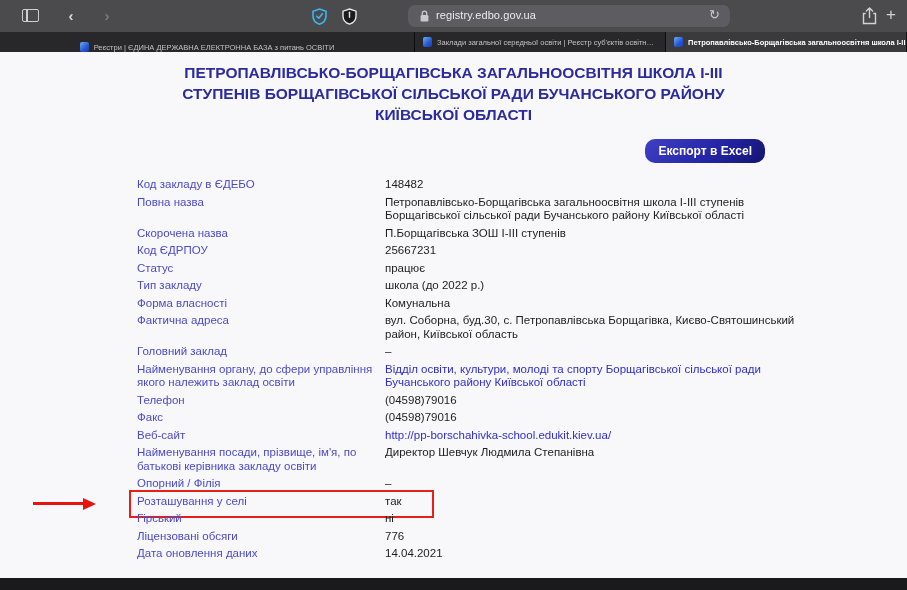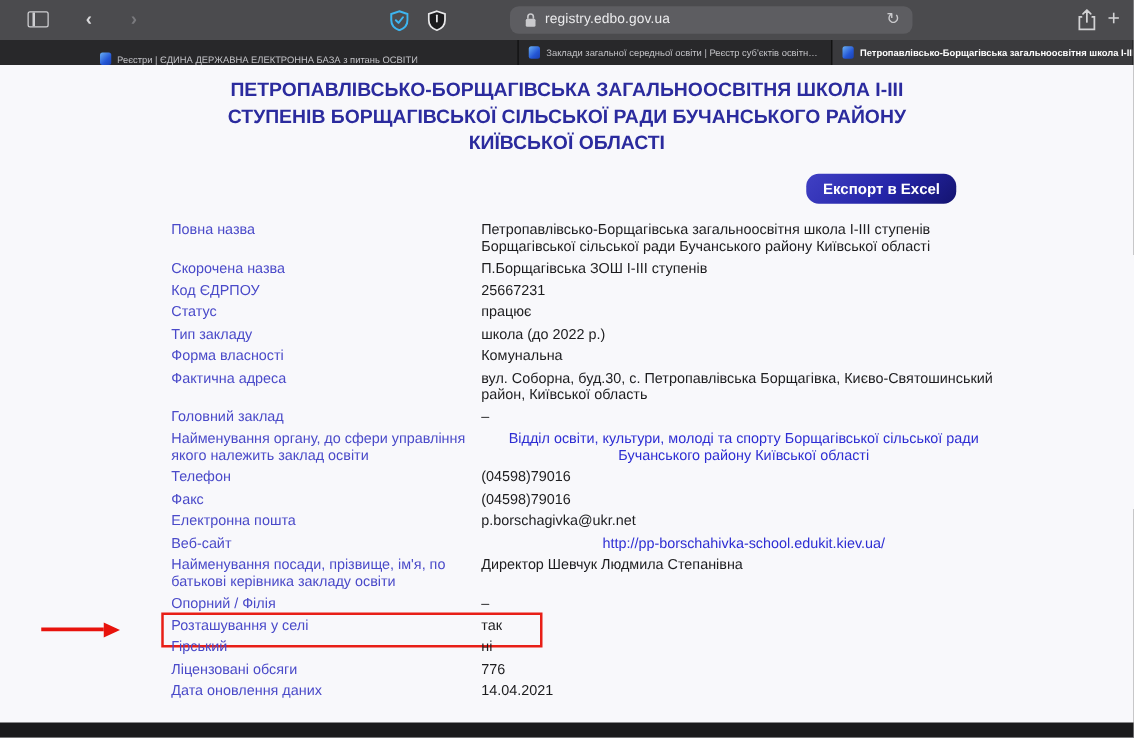--- a/index.html
+++ b/index.html
@@ -37,21 +37,21 @@
   
   .content{position:absolute;left:0;top:52px;width:907px;height:526px;background:#f8f8fb;}
   .page-title{margin:10px auto 0;width:620px;text-align:center;font-size:15.5px;line-height:21px;font-weight:bold;color:#2b2b9e;}
   .export-btn{position:absolute;right:142px;top:87px;padding:5px 13px;font-size:12px;font-weight:bold;color:#fff;
     background:linear-gradient(135deg,#4040c4 0%,#2525a8 55%,#14146f 100%);border:none;border-radius:10px;cursor:pointer;}
 
   .fields{position:absolute;left:137px;top:126px;width:700px;}
   .row{display:flex;margin-bottom:4px;position:relative;}
   .flabel{flex:none;width:248px;padding-right:12px;font-size:11.5px;line-height:13.5px;color:#4a4ac9;}
   .fvalue{flex:none;width:420px;font-size:11.5px;line-height:13.5px;color:#1d1d1f;}
-  .fvalue.link{color:#2d2dd3;cursor:pointer;text-align:center;}
+  .fvalue.link{color:#2d2dd3;cursor:pointer;}
   .row.highlight::after{content:'';position:absolute;left:-8px;top:-5px;width:301px;height:24px;border:2px solid #e81f17;pointer-events:none;}
   .annot-arrow{position:absolute;left:-104px;top:3px;display:flex;align-items:center;}
   .annot-arrow .shaft{width:50px;height:3.5px;background:#e8130c;}
   .annot-arrow .head{width:0;height:0;border-top:6.5px solid transparent;border-bottom:6.5px solid transparent;border-left:13px solid #e8130c;}
 
   .bottombar{position:absolute;left:0;top:578px;width:907px;height:12px;background:#1a1a1c;}
 </style>
 </head>
 <body>
 
@@ -102,20 +102,24 @@
       <span class="favicon"></span>
       <span class="tab-label">Петропавлівсько-Борщагівська загальноосвітня школа І-ІІІ ступенів Бор</span>
     </div>
   </div>
 
   <div class="content">
     <div class="page-title">ПЕТРОПАВЛІВСЬКО-БОРЩАГІВСЬКА ЗАГАЛЬНООСВІТНЯ ШКОЛА І-ІІІ СТУПЕНІВ БОРЩАГІВСЬКОЇ СІЛЬСЬКОЇ РАДИ БУЧАНСЬКОГО РАЙОНУ КИЇВСЬКОЇ ОБЛАСТІ</div>
     <button class="export-btn">Експорт в Excel</button>
 
     <div class="fields" id="fields">
+      <div class="row">
+        <div class="flabel">Код закладу в ЄДЕБО</div>
+        <div class="fvalue">148482</div>
+      </div>
 
       <div class="row">
         <div class="flabel">Повна назва</div>
         <div class="fvalue">Петропавлівсько-Борщагівська загальноосвітня школа І-ІІІ ступенів Борщагівської сільської ради Бучанського району Київської області</div>
       </div>
 
       <div class="row">
         <div class="flabel">Скорочена назва</div>
         <div class="fvalue">П.Борщагівська ЗОШ І-ІІІ ступенів</div>
       </div>
@@ -158,24 +162,20 @@
       <div class="row">
         <div class="flabel">Телефон</div>
         <div class="fvalue">(04598)79016</div>
       </div>
 
       <div class="row">
         <div class="flabel">Факс</div>
         <div class="fvalue">(04598)79016</div>
       </div>
 
-      <div class="row">
-        <div class="flabel">Електронна пошта</div>
-        <div class="fvalue">p.borschagivka@ukr.net</div>
-      </div>
 
       <div class="row">
         <div class="flabel">Веб-сайт</div>
         <div class="fvalue link">http://pp-borschahivka-school.edukit.kiev.ua/</div>
       </div>
 
       <div class="row">
         <div class="flabel">Найменування посади, прізвище, ім'я, по батькові керівника закладу освіти</div>
         <div class="fvalue">Директор Шевчук Людмила Степанівна</div>
       </div>

